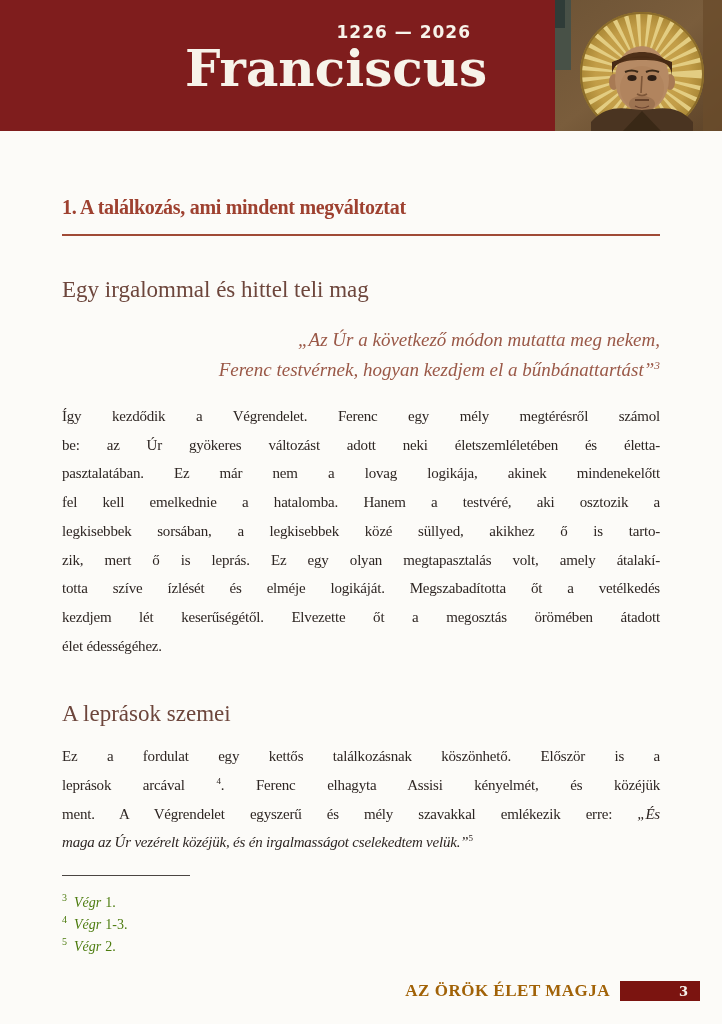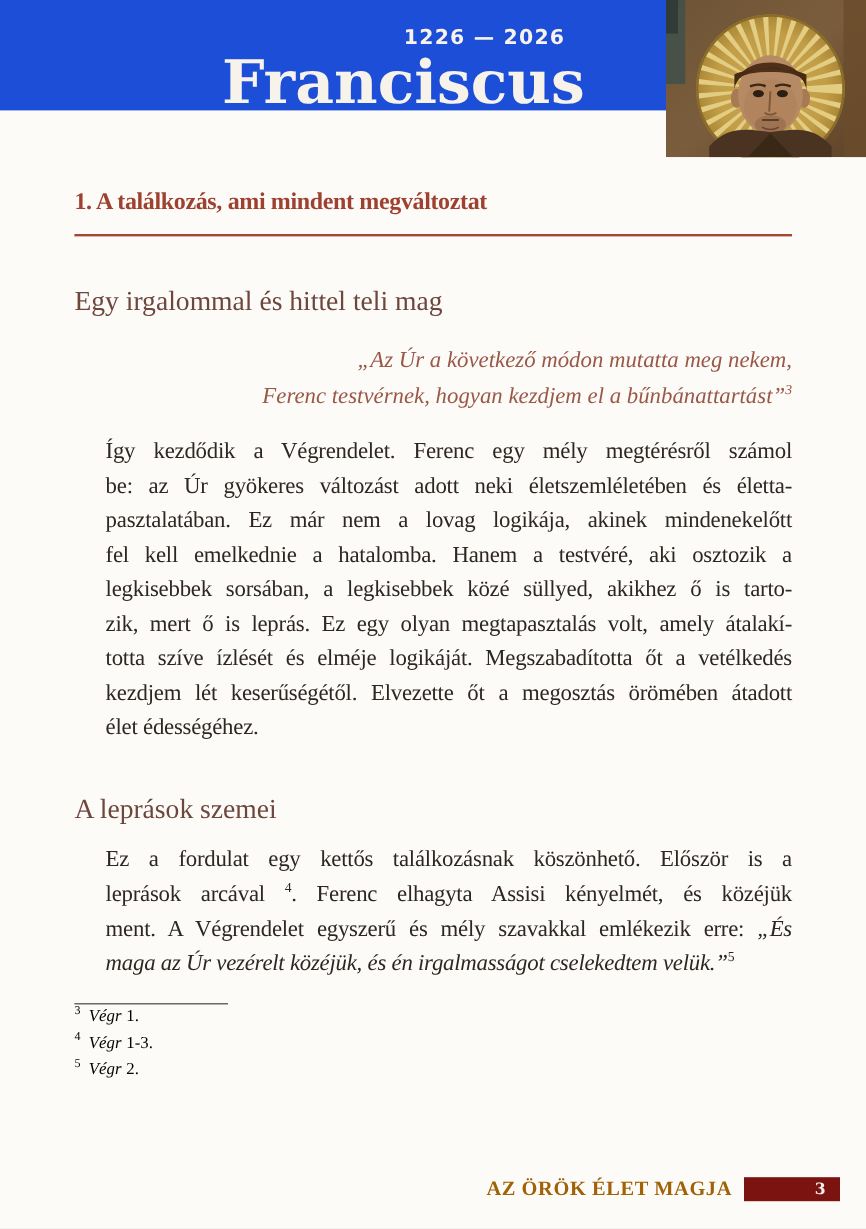--- a/index.html
+++ b/index.html
@@ -10,22 +10,22 @@
     margin:0 auto;
     background:#fcfbf8;
     overflow:hidden;
     font-family:"Liberation Serif", serif;
     color:#2e2623;
   }
 
   
   .band {
     position:relative;
-    height:92px;
-    background:#1d4ed8;
+    height:131px;
+    background:#7f1d1d;
   }
   .logo-wrap {
     position:absolute;
     left:185px; top:22px;
     width:288px;
     text-align:right;
     color:#f7f3ea;
   }
   .logo-years {
     font-family:"DejaVu Sans", sans-serif;
@@ -82,46 +82,45 @@
     text-align:right;
     font-style:italic;
     font-size:19px;
     line-height:30px;
     color:#9a5847;
   }
 
   .para { margin-top:17px; }
   .para-2 { margin-top:13px; }
   .pline {
-    font-size:19px;
+    font-size:15px;
     line-height:28.7px;
     letter-spacing:-0.2px;
     white-space:nowrap;
     text-align:justify;
     text-align-last:justify;
-    margin-left:26px;
   }
   .pline.last {
     text-align:left;
     text-align-last:left;
   }
   .it { font-style:italic; }
   sup {
     font-size:0.6em;
     vertical-align:super;
     line-height:0;
   }
 
   
   .fn-rule {
     margin-top:18px;
     width:128px;
     border-bottom:1.5px solid #4a4542;
   }
-  .footnotes { margin-top:0; color:#000000; }
+  .footnotes { margin-top:16px; color:#4d7c0f; }
   .fn-row { font-size:14px; line-height:22px; }
   .fn-row sup { margin-right:7px; font-size:10px; }
   .fn-src { font-style:italic; margin-right:4px; }
 
   
   .footer {
     position:absolute;
     right:22px; bottom:23px;
     display:flex;
     align-items:center;

